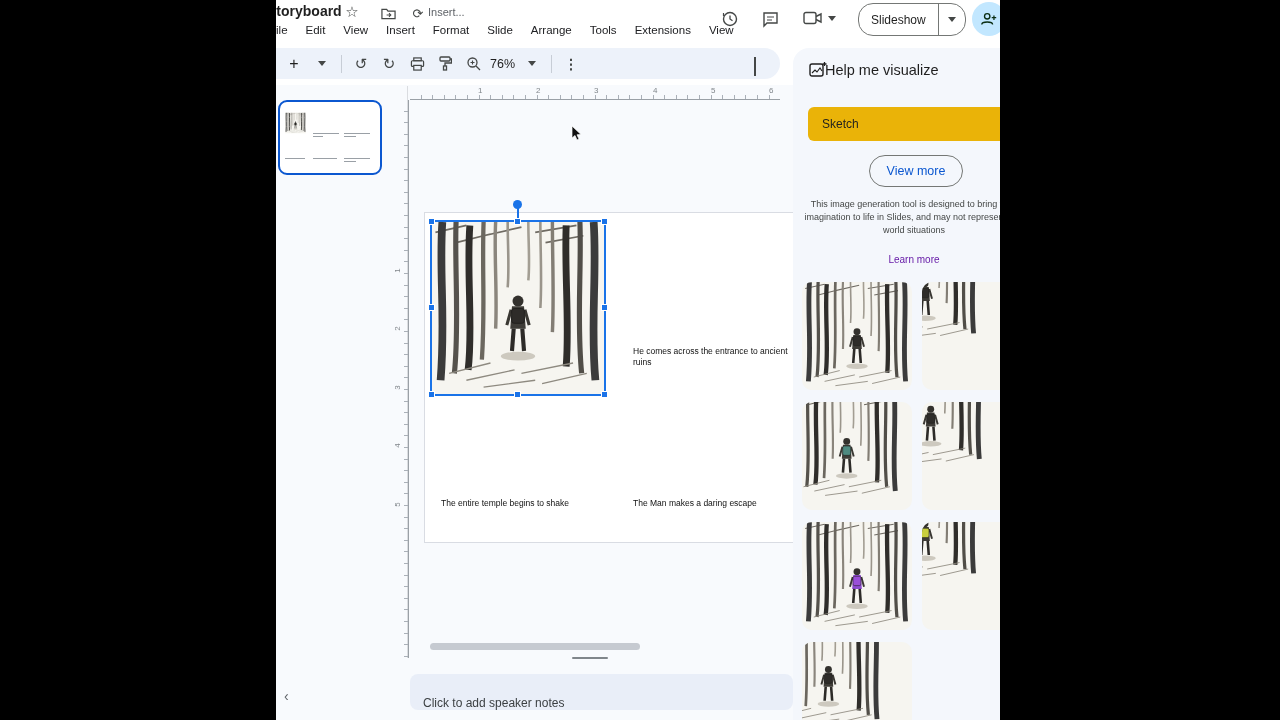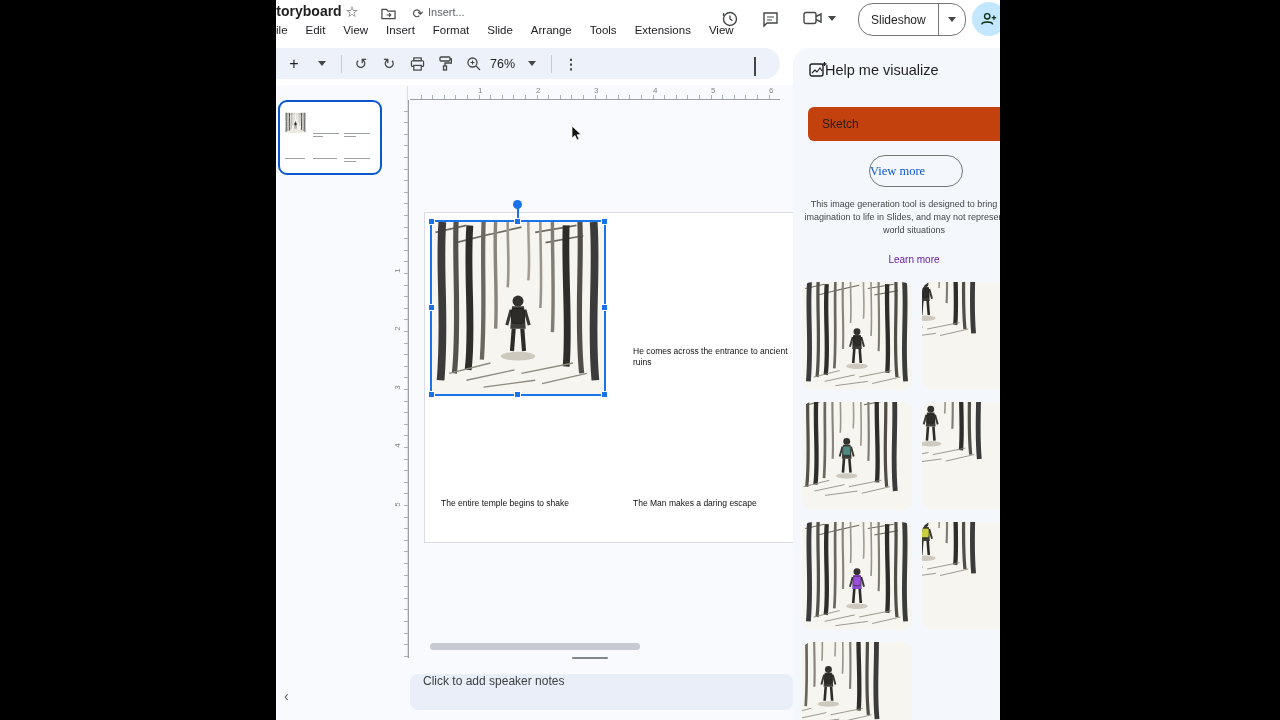--- a/index.html
+++ b/index.html
@@ -33,29 +33,29 @@
      background:repeating-linear-gradient(to right,transparent 0 10.6px,#aab0b8 10.6px 11.6px) bottom/100% 4px no-repeat;}
   .v-ruler{border-right:1px solid #9aa0a6;
      background:repeating-linear-gradient(to bottom,transparent 0 10.6px,#aab0b8 10.6px 11.6px) right/4px 100% no-repeat;}
   .slide{background:#fff;border:1px solid #d9dce3;}
   .cap{font-size:8.5px;color:#111;line-height:10.5px;}
   .sel{outline:2px solid #1a73e8;}
   .handle{position:absolute;width:7px;height:7px;background:#1a73e8;border:1px solid #fff;box-sizing:border-box;}
   .rot-stem{position:absolute;width:2px;height:12px;background:#1a73e8;left:calc(50% - 1px);top:-14px;}
   .rot-dot{position:absolute;width:9px;height:9px;border-radius:50%;background:#1a73e8;left:calc(50% - 5px);top:-22px;}
   .scrollbar-h{background:#c6cad1;border-radius:4px;}
-  .notes-box{background:#e9eef8;border-radius:8px;display:flex;align-items:flex-start;padding-left:13px;
+  .notes-box{background:#e9eef8;border-radius:8px;display:flex;align-items:flex-end;padding-left:13px;
              font-size:12px;color:#3c4043;}
   .divider-handle{background:#80868b;border-radius:1px;}
   
   .panel{background:#f4f7fc;border-radius:16px 0 0 0;}
   .panel-title{font-size:14.5px;font-weight:500;color:#1f1f1f;}
-  .prompt-chip{background:#c2410c;border-radius:6px;font-size:12px;color:#1f1f1f;display:flex;align-items:center;padding-left:14px;}
+  .prompt-chip{background:#eab308;border-radius:6px;font-size:12px;color:#1f1f1f;display:flex;align-items:center;padding-left:14px;}
   .view-more{border:1px solid #747775;border-radius:16px;color:#0b57d0;font-size:12.5px;font-weight:500;
-             display:flex;align-items:center;justify-content:flex-start;background:transparent;font-family:Liberation Serif, serif;}
+             display:flex;align-items:center;justify-content:center;background:transparent;}
   .disclaimer{font-size:9px;line-height:13px;color:#444746;text-align:center;}
   .learn-more{font-size:10px;font-weight:500;color:#681da8;text-align:center;}
   .gen-img{border-radius:10px;overflow:hidden;background:#f6f5f0;}
   .art{display:block;width:100%;height:100%;}
   .chev-up{width:8px;height:8px;border-left:2px solid #444746;border-top:2px solid #444746;transform:rotate(45deg);}
   .chev-left{font-size:14px;color:#5f6368;}
 </style>
 </head>
 <body>
 

